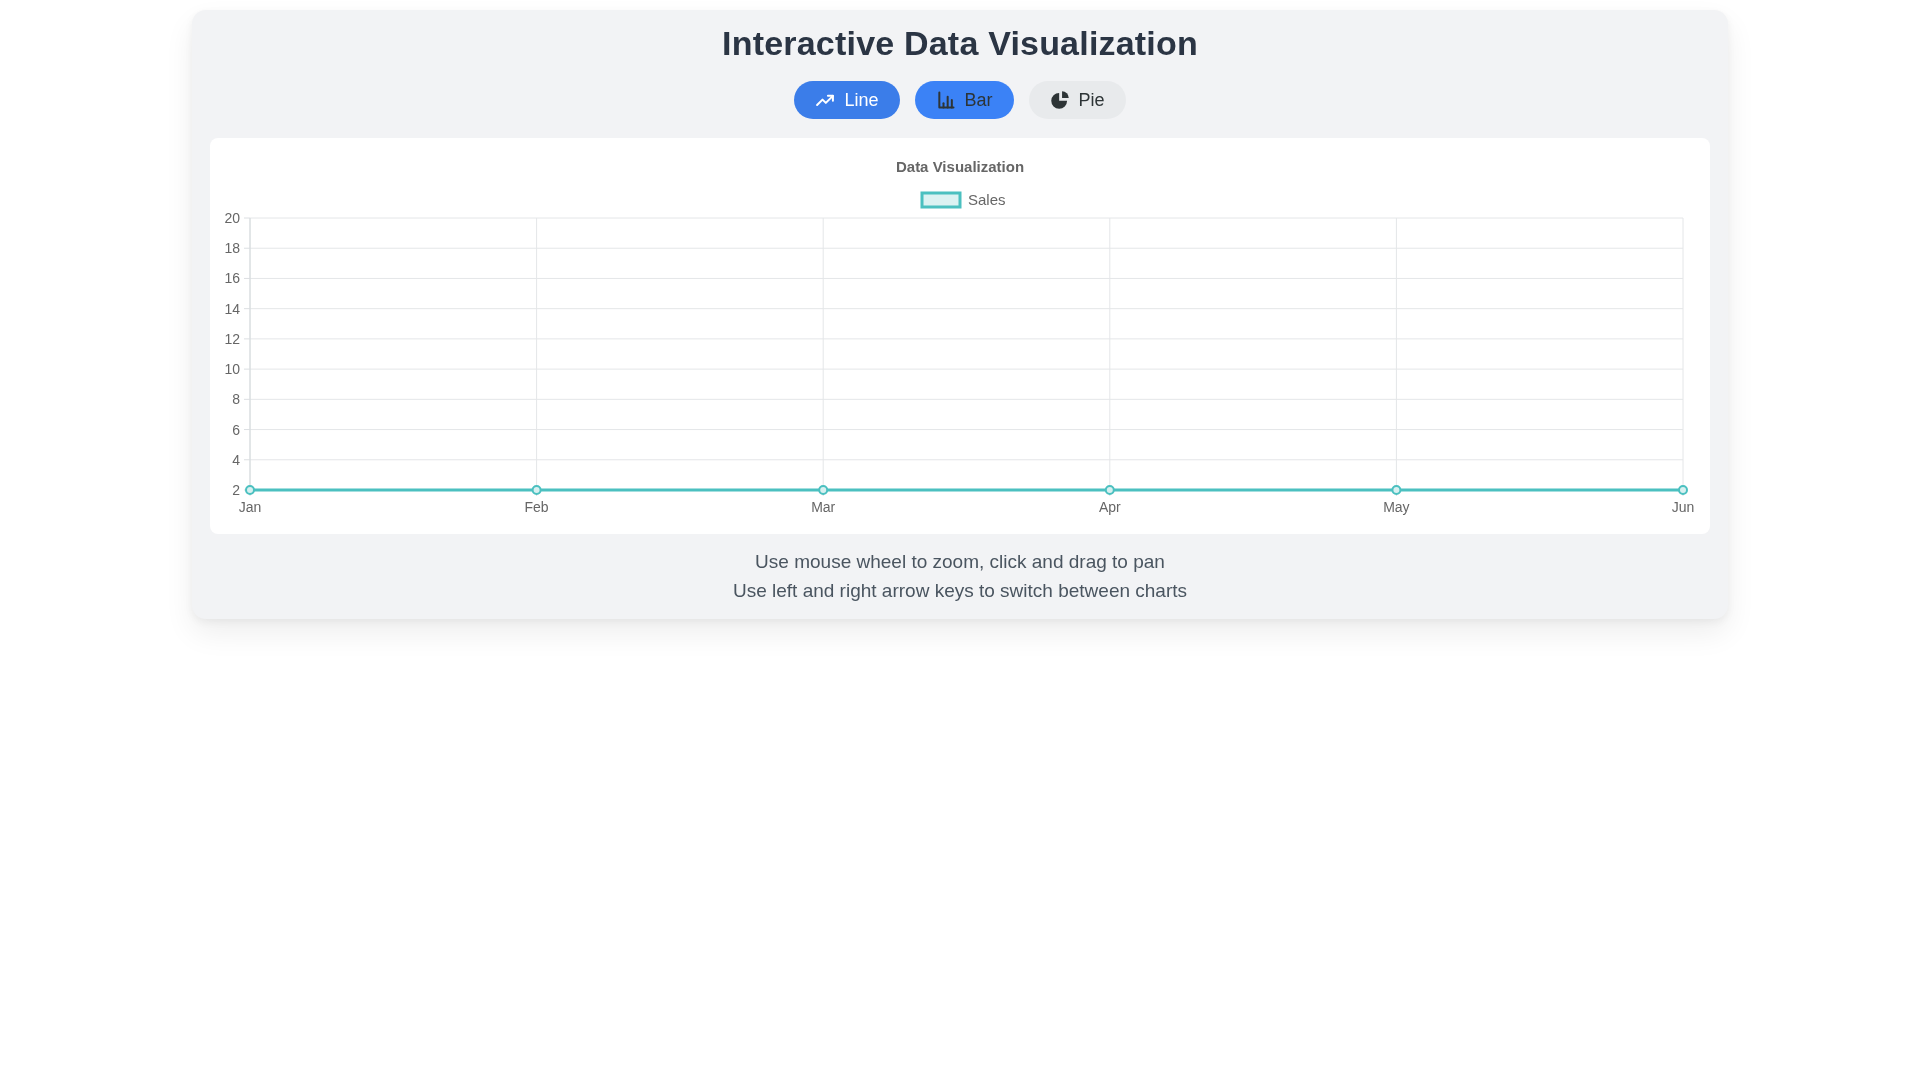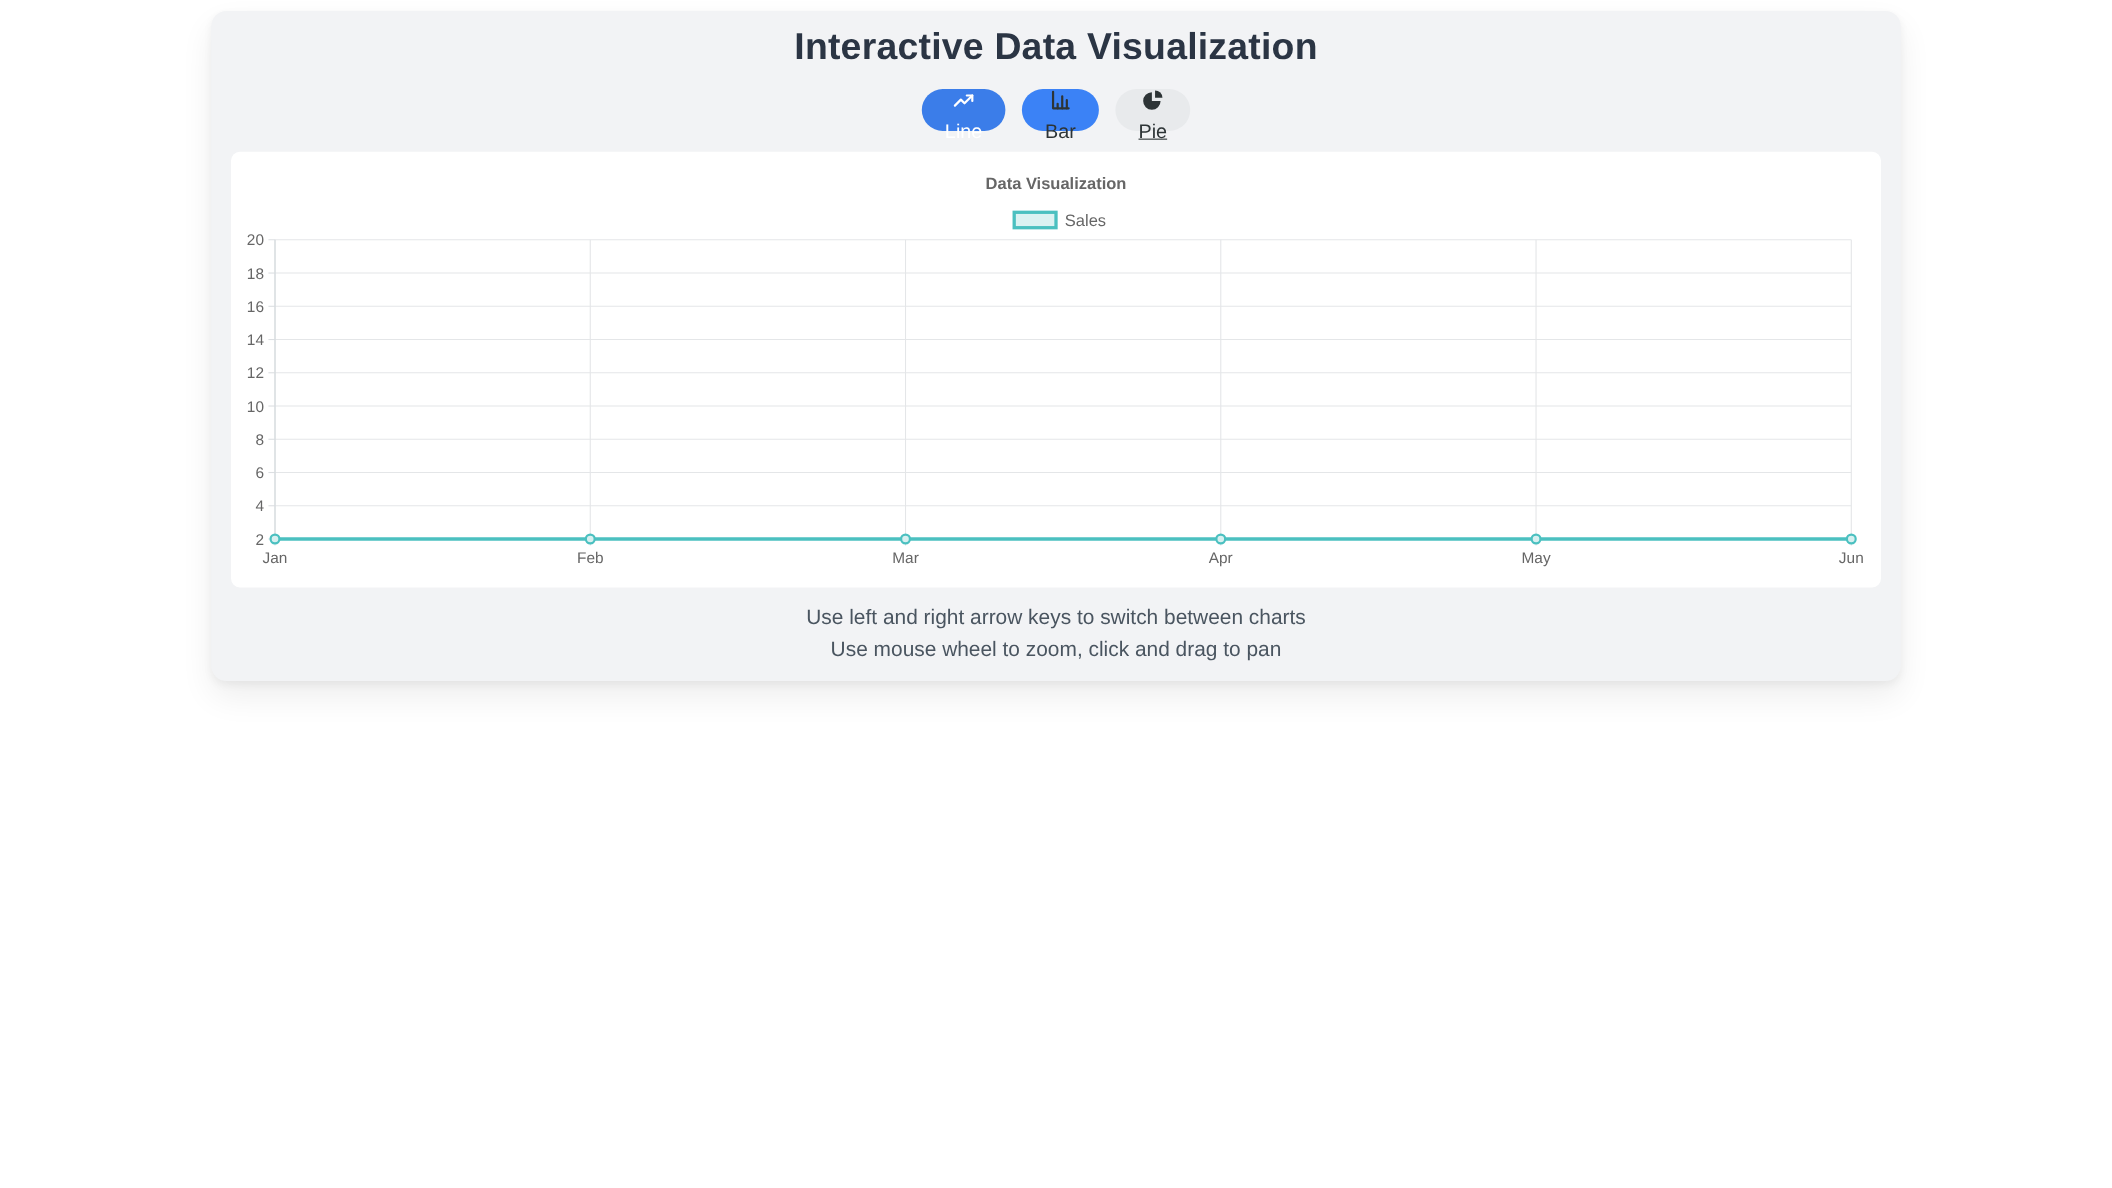--- a/index.html
+++ b/index.html
@@ -37,21 +37,20 @@
     align-items: center;
     gap: 9px;
     height: 38px;
     padding: 0 21px;
     border: none;
     border-radius: 19px;
     font-size: 18px;
     font-family: "Liberation Sans", sans-serif;
     cursor: pointer;
     line-height: 1;
-    flex-direction: column;
   }
   .chart-btn .icon { display: inline-flex; }
   .chart-card {
     width: 1500px;
     height: 396px;
     margin: 19px auto 0;
     background: #ffffff;
     border-radius: 8px;
   }
   svg.chart-svg { display: block; width: 1500px; height: 396px; }
@@ -93,21 +92,21 @@
         <svg viewBox="0 0 24 24" width="20" height="20" fill="none" stroke="currentColor" stroke-width="2.4" stroke-linecap="round" stroke-linejoin="round">
           <path d="M4 3v18h17"></path>
           <path d="M9 21v-5"></path>
           <path d="M14 21V8"></path>
           <path d="M19 21v-9"></path>
         </svg>
       </span>
       <span>Bar</span>
     </button>
 
-    <button class="chart-btn" style="background: rgb(232, 234, 236); color: rgb(45, 52, 54); text-decoration: underline;">
+    <button class="chart-btn" style="background: rgb(232, 234, 236); color: rgb(45, 52, 54);">
       <span class="icon">
         <svg viewBox="0 0 24 24" width="20" height="20" fill="currentColor">
           <path d="M11 13 L11 3.5 A9.5 9.5 0 1 0 20.5 13 Z"></path>
           <path d="M14.5 9.5 L14.5 1.5 A8 8 0 0 1 22.5 9.5 Z"></path>
         </svg>
       </span>
       <span>Pie</span>
     </button>
   </div>
 
@@ -169,17 +168,17 @@
         <circle cx="899.8" cy="352" r="4" fill="#d7f0f0" stroke="#4bc0c0" stroke-width="2"></circle>
         <circle cx="1186.4" cy="352" r="4" fill="#d7f0f0" stroke="#4bc0c0" stroke-width="2"></circle>
         <circle cx="1473" cy="352" r="4" fill="#d7f0f0" stroke="#4bc0c0" stroke-width="2"></circle>
         <text x="750" y="34" text-anchor="middle" class="chart-title-text">Data Visualization</text>
         <rect x="712" y="55" width="38" height="14" fill="rgba(75,192,192,0.2)" stroke="#4bc0c0" stroke-width="3"></rect>
         <text x="758" y="67" class="legend-label-text">Sales</text>
       </svg>
   </div>
 
   <div class="instructions">
+    <p>Use mouse wheel to zoom, click and drag to pan</p>
     <p>Use left and right arrow keys to switch between charts</p>
-    <p>Use mouse wheel to zoom, click and drag to pan</p>
   </div>
 
 </div>
 
 </body></html>

